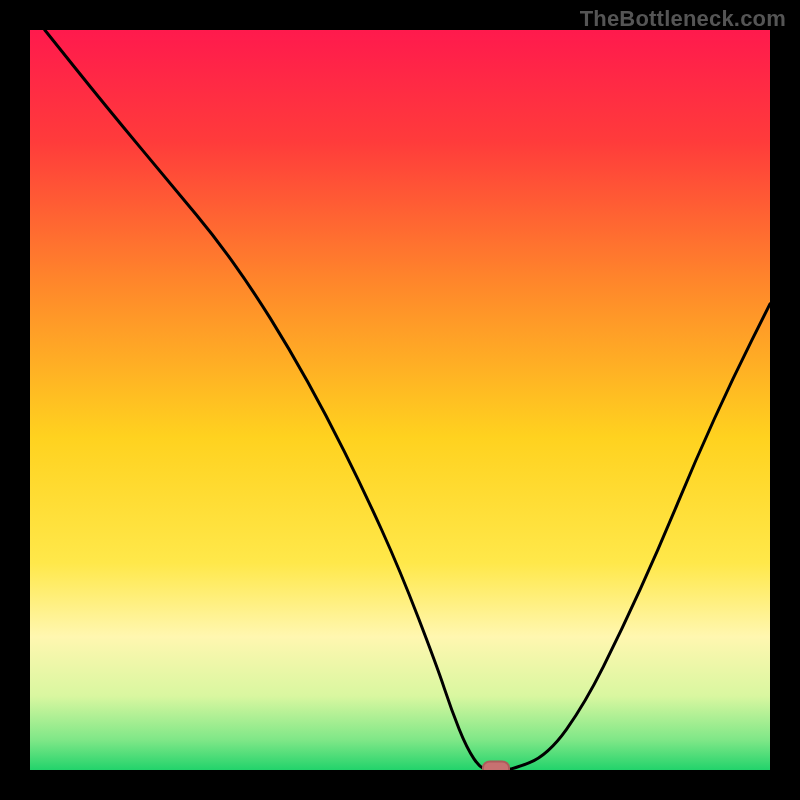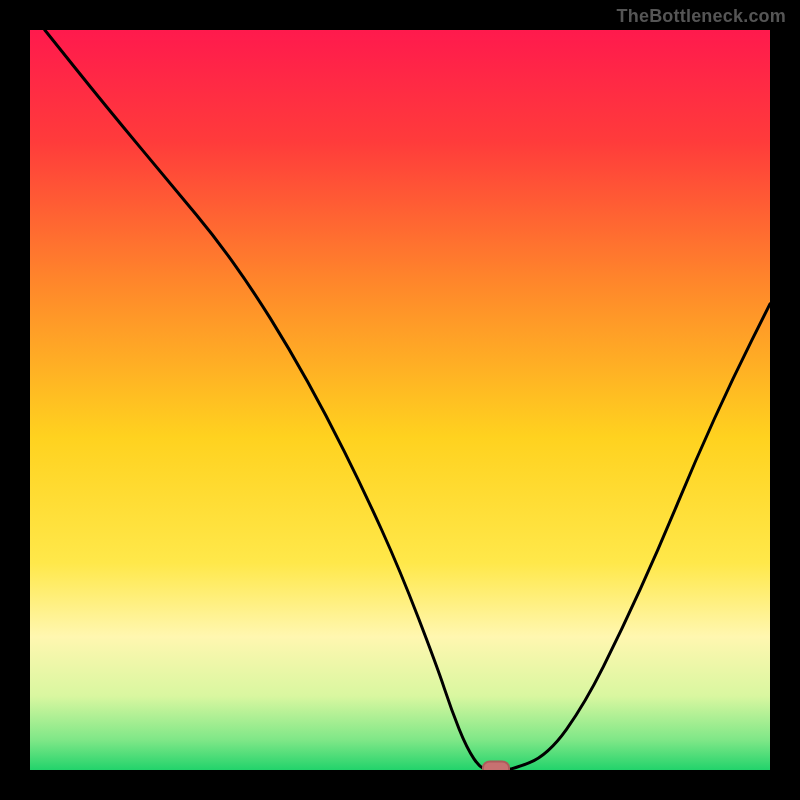--- a/index.html
+++ b/index.html
@@ -15,21 +15,21 @@
     position: relative;
     width: 800px;
     height: 800px;
     background: #000;
   }
   .watermark {
     position: absolute;
     top: 6px;
     right: 14px;
     color: #555;
-    font-size: 18px;
+    font-size: 22px;
     font-weight: 600;
     letter-spacing: 0.2px;
     z-index: 3;
   }
   
   .plot {
     position: absolute;
     left: 30px;
     top: 30px;
     width: 740px;

